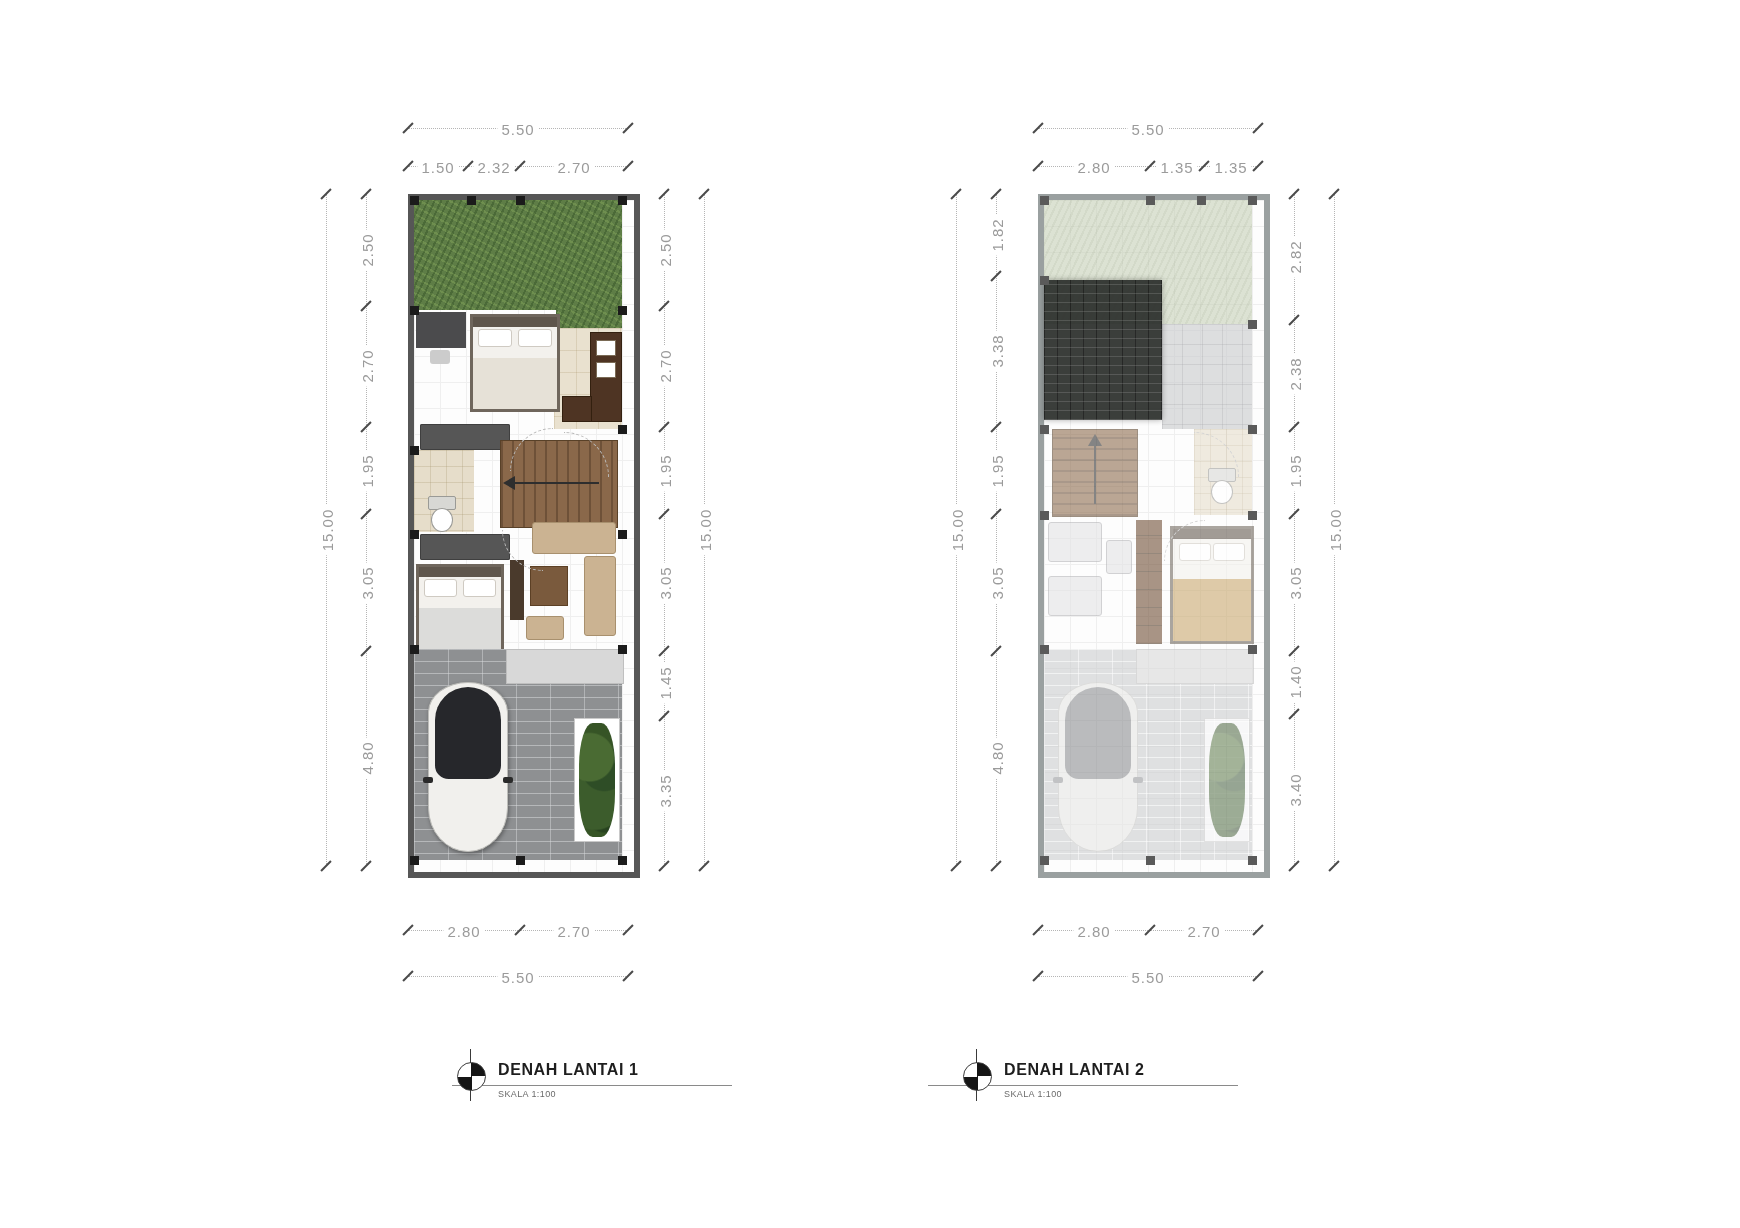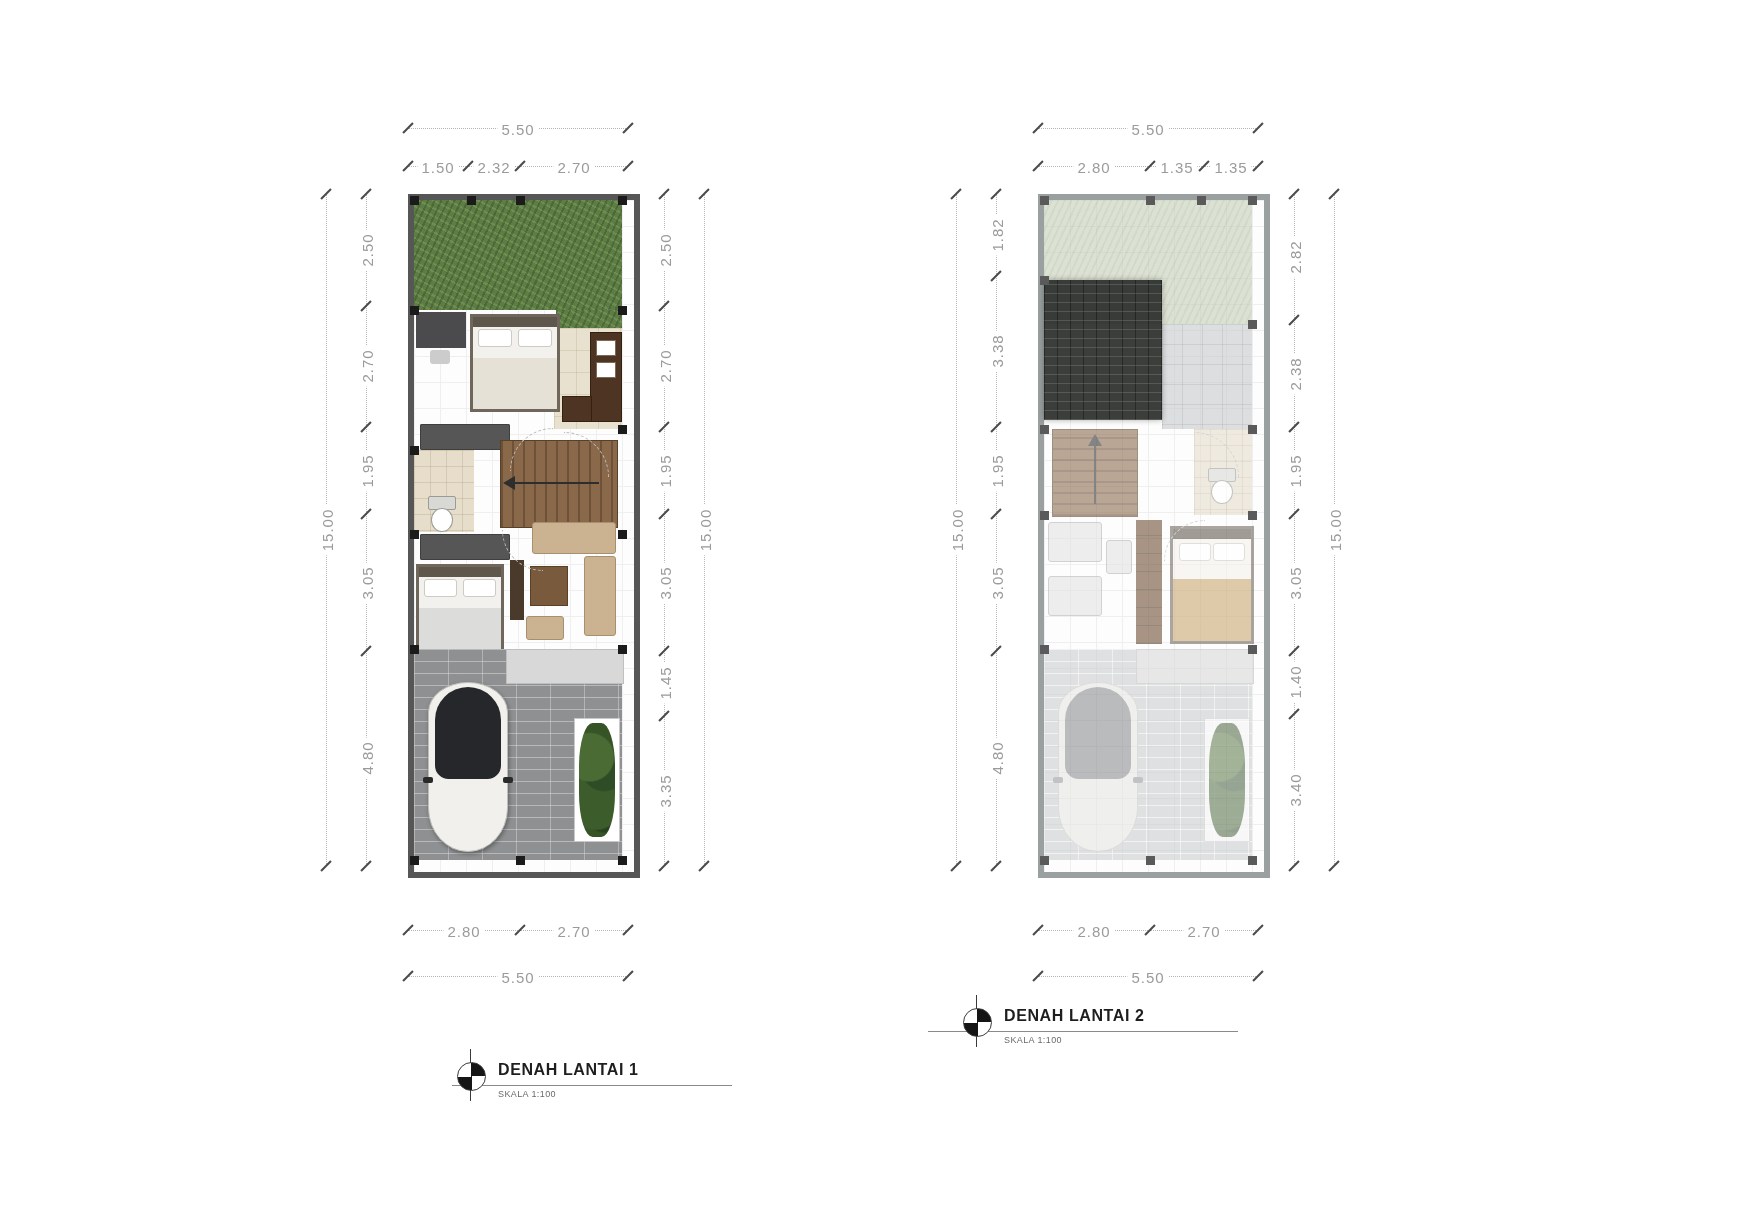--- a/index.html
+++ b/index.html
@@ -446,21 +446,21 @@
       <i class="tick" style="left: 100%;"></i>
     </div>
 
   <div class="tblock" style="left:452px;top:1055px;">
     <div class="nline-v"></div>
     <div class="tline" style="left:0;"></div>
     <div class="nsym"></div>
     <div class="ttl">DENAH LANTAI 1</div>
     <div class="sub">SKALA 1:100</div>
   </div>
-  <div class="tblock" style="left:958px;top:1001px;">
+  <div class="tblock" style="left:958px;top:1055px;">
     <div class="nline-v"></div>
     <div class="tline"></div>
     <div class="nsym"></div>
     <div class="ttl">DENAH LANTAI 2</div>
     <div class="sub">SKALA 1:100</div>
   </div>
 
 </div>
 
 </body></html>

